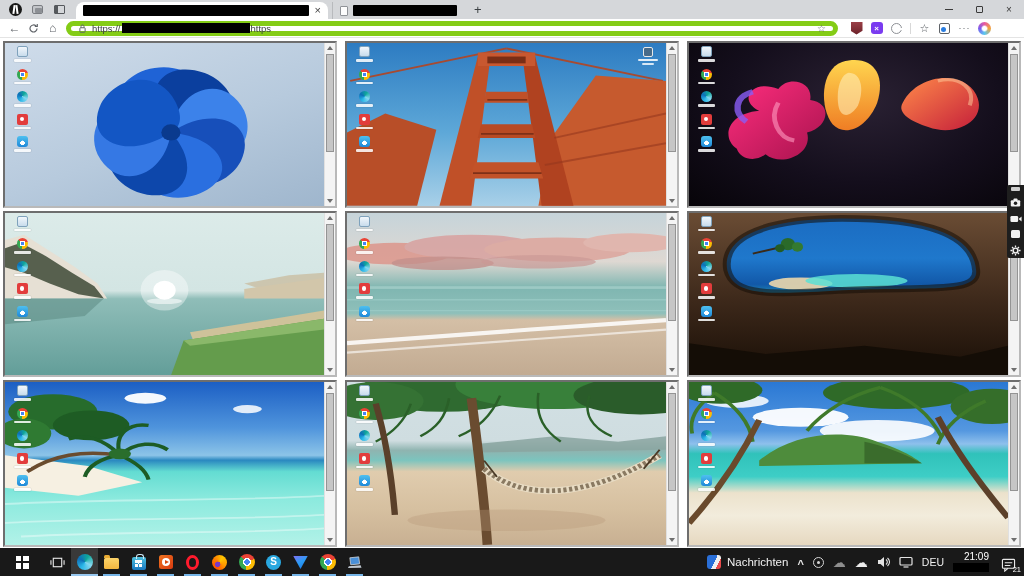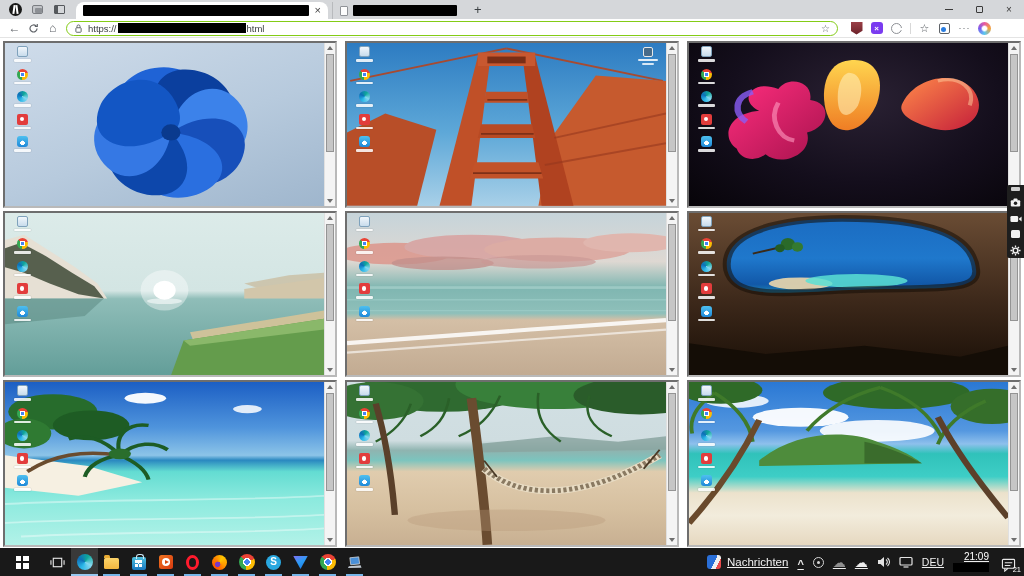--- a/index.html
+++ b/index.html
@@ -27,21 +27,21 @@
   .newtab{font-size:13px;color:#3c4043;margin-left:10px;}
   #wincontrols{position:absolute;right:0;top:0;height:19px;display:flex;align-items:center;}
   .wc{width:30px;height:19px;display:flex;align-items:center;justify-content:center;color:#3a3a3a;font-size:10px;}
   .wc .min{width:8px;height:1.4px;background:#3a3a3a;}
   .wc .max{width:7px;height:7px;border:1.2px solid #3a3a3a;border-radius:1px;}
 
   #toolbar{position:absolute;top:19px;left:0;right:0;height:19px;background:#fff;
     display:flex;align-items:center;padding:0 5px;border-bottom:1px solid #e4e4e4;}
   .navbtn{width:19px;height:16px;display:flex;align-items:center;justify-content:center;
     color:#5f6368;font-size:12px;line-height:1;}
-  #addresspill{height:15px;flex:1;max-width:772px;border:1px solid #84cc16;border-radius:8px;
+  #addresspill{height:15px;flex:1;max-width:772px;border:5px solid #84cc16;border-radius:8px;
     display:flex;align-items:center;padding:0 7px;margin:0 4px;background:#fff;}
   #addresspill .url{font-size:9.5px;color:#3c4043;}
   .url-redact{width:128px;height:10px;background:#000;margin:0 1px;}
   .pill-star{margin-left:auto;color:#5f6368;font-size:10px;}
   .extrow{display:flex;align-items:center;gap:7px;margin-left:8px;}
   .ext{width:13px;height:13px;display:flex;align-items:center;justify-content:center;}
   .ext-shield{width:12px;height:13px;background:linear-gradient(#9a4048,#6a2028);
     clip-path:polygon(0 0,100% 0,100% 72%,50% 100%,0 72%);}
   .ext-x{width:12px;height:12px;border-radius:3px;background:#7a3bf0;color:#fff;font-size:8px;
     display:flex;align-items:center;justify-content:center;font-weight:bold;}
@@ -137,21 +137,21 @@
     border-top:2.4px solid transparent;border-bottom:2.4px solid transparent;}
   .opera{width:13px;height:15px;border-radius:50%;border:3.2px solid #ff1b2d;}
   .firefox{width:15px;height:15px;border-radius:50%;
     background:radial-gradient(circle at 38% 62%,#7a39c8 0 20%,rgba(0,0,0,0) 22%),
     conic-gradient(from 120deg,#ff9a00,#ff4e00,#ff7a00,#ffc500,#ff9a00);}
   .skype{width:15px;height:15px;border-radius:50%;background:#29a8e0;color:#fff;font-size:10px;
     font-weight:bold;display:flex;align-items:center;justify-content:center;line-height:1;}
   .tri-app{width:15px;height:14px;clip-path:polygon(50% 100%,2% 8%,98% 8%);
     background:linear-gradient(150deg,#8a6cf8,#2a9cf4,#1a6ee0);}
 
-  #traybar{margin-left:auto;display:flex;align-items:center;gap:9px;padding-right:6px;text-decoration:underline;}
+  #traybar{margin-left:auto;display:flex;align-items:center;gap:9px;padding-right:6px;}
   .news-ico{width:14px;height:14px;border-radius:3px;
     background:linear-gradient(115deg,#2a6fd8 0 52%,#f0f0f0 52% 74%,#e84a4a 74%);}
   .nach{font-size:11.5px;color:#f2f2f2;}
   .tray-chev{font-size:11px;font-weight:bold;color:#e8e8e8;transform:translateY(2px);}
   .tray-circle{width:11px;height:11px;border-radius:50%;border:1.4px solid #d8d8d8;position:relative;}
   .tray-circle:after{content:"";position:absolute;left:3px;top:3px;width:3px;height:3px;border-radius:50%;background:#d8d8d8;}
   .cloud-dim{color:#8f8f8f;font-size:13px;line-height:1;}
   .cloud-lit{color:#ececec;font-size:13px;line-height:1;}
   .deu{font-size:10.5px;color:#f0f0f0;}
   #clockcol{display:flex;flex-direction:column;align-items:flex-end;justify-content:center;gap:1px;}
@@ -202,21 +202,21 @@
       </svg>
   </div>
   <div class="navbtn">⌂</div>
   <div id="addresspill">
     <svg width="9" height="11" viewBox="0 0 12 14">
         <rect x="2.5" y="6" width="7" height="6" rx="1" fill="none" stroke="#5f6368" stroke-width="1.3"></rect>
         <path d="M4 6 V4.2 a2 2 0 0 1 4 0 V6" fill="none" stroke="#5f6368" stroke-width="1.3"></path>
       </svg>
     <span class="url" style="margin-left:5px">https://</span>
     <div class="url-redact"></div>
-    <span class="url">html</span>
+    <span class="url">https</span>
     <div class="pill-star">☆</div>
   </div>
   <div class="extrow">
     <div class="ext">
         <div class="ext-shield"></div>
       </div>
     <div class="ext">
         <div class="ext-x">×</div>
       </div>
     <div class="ext">

